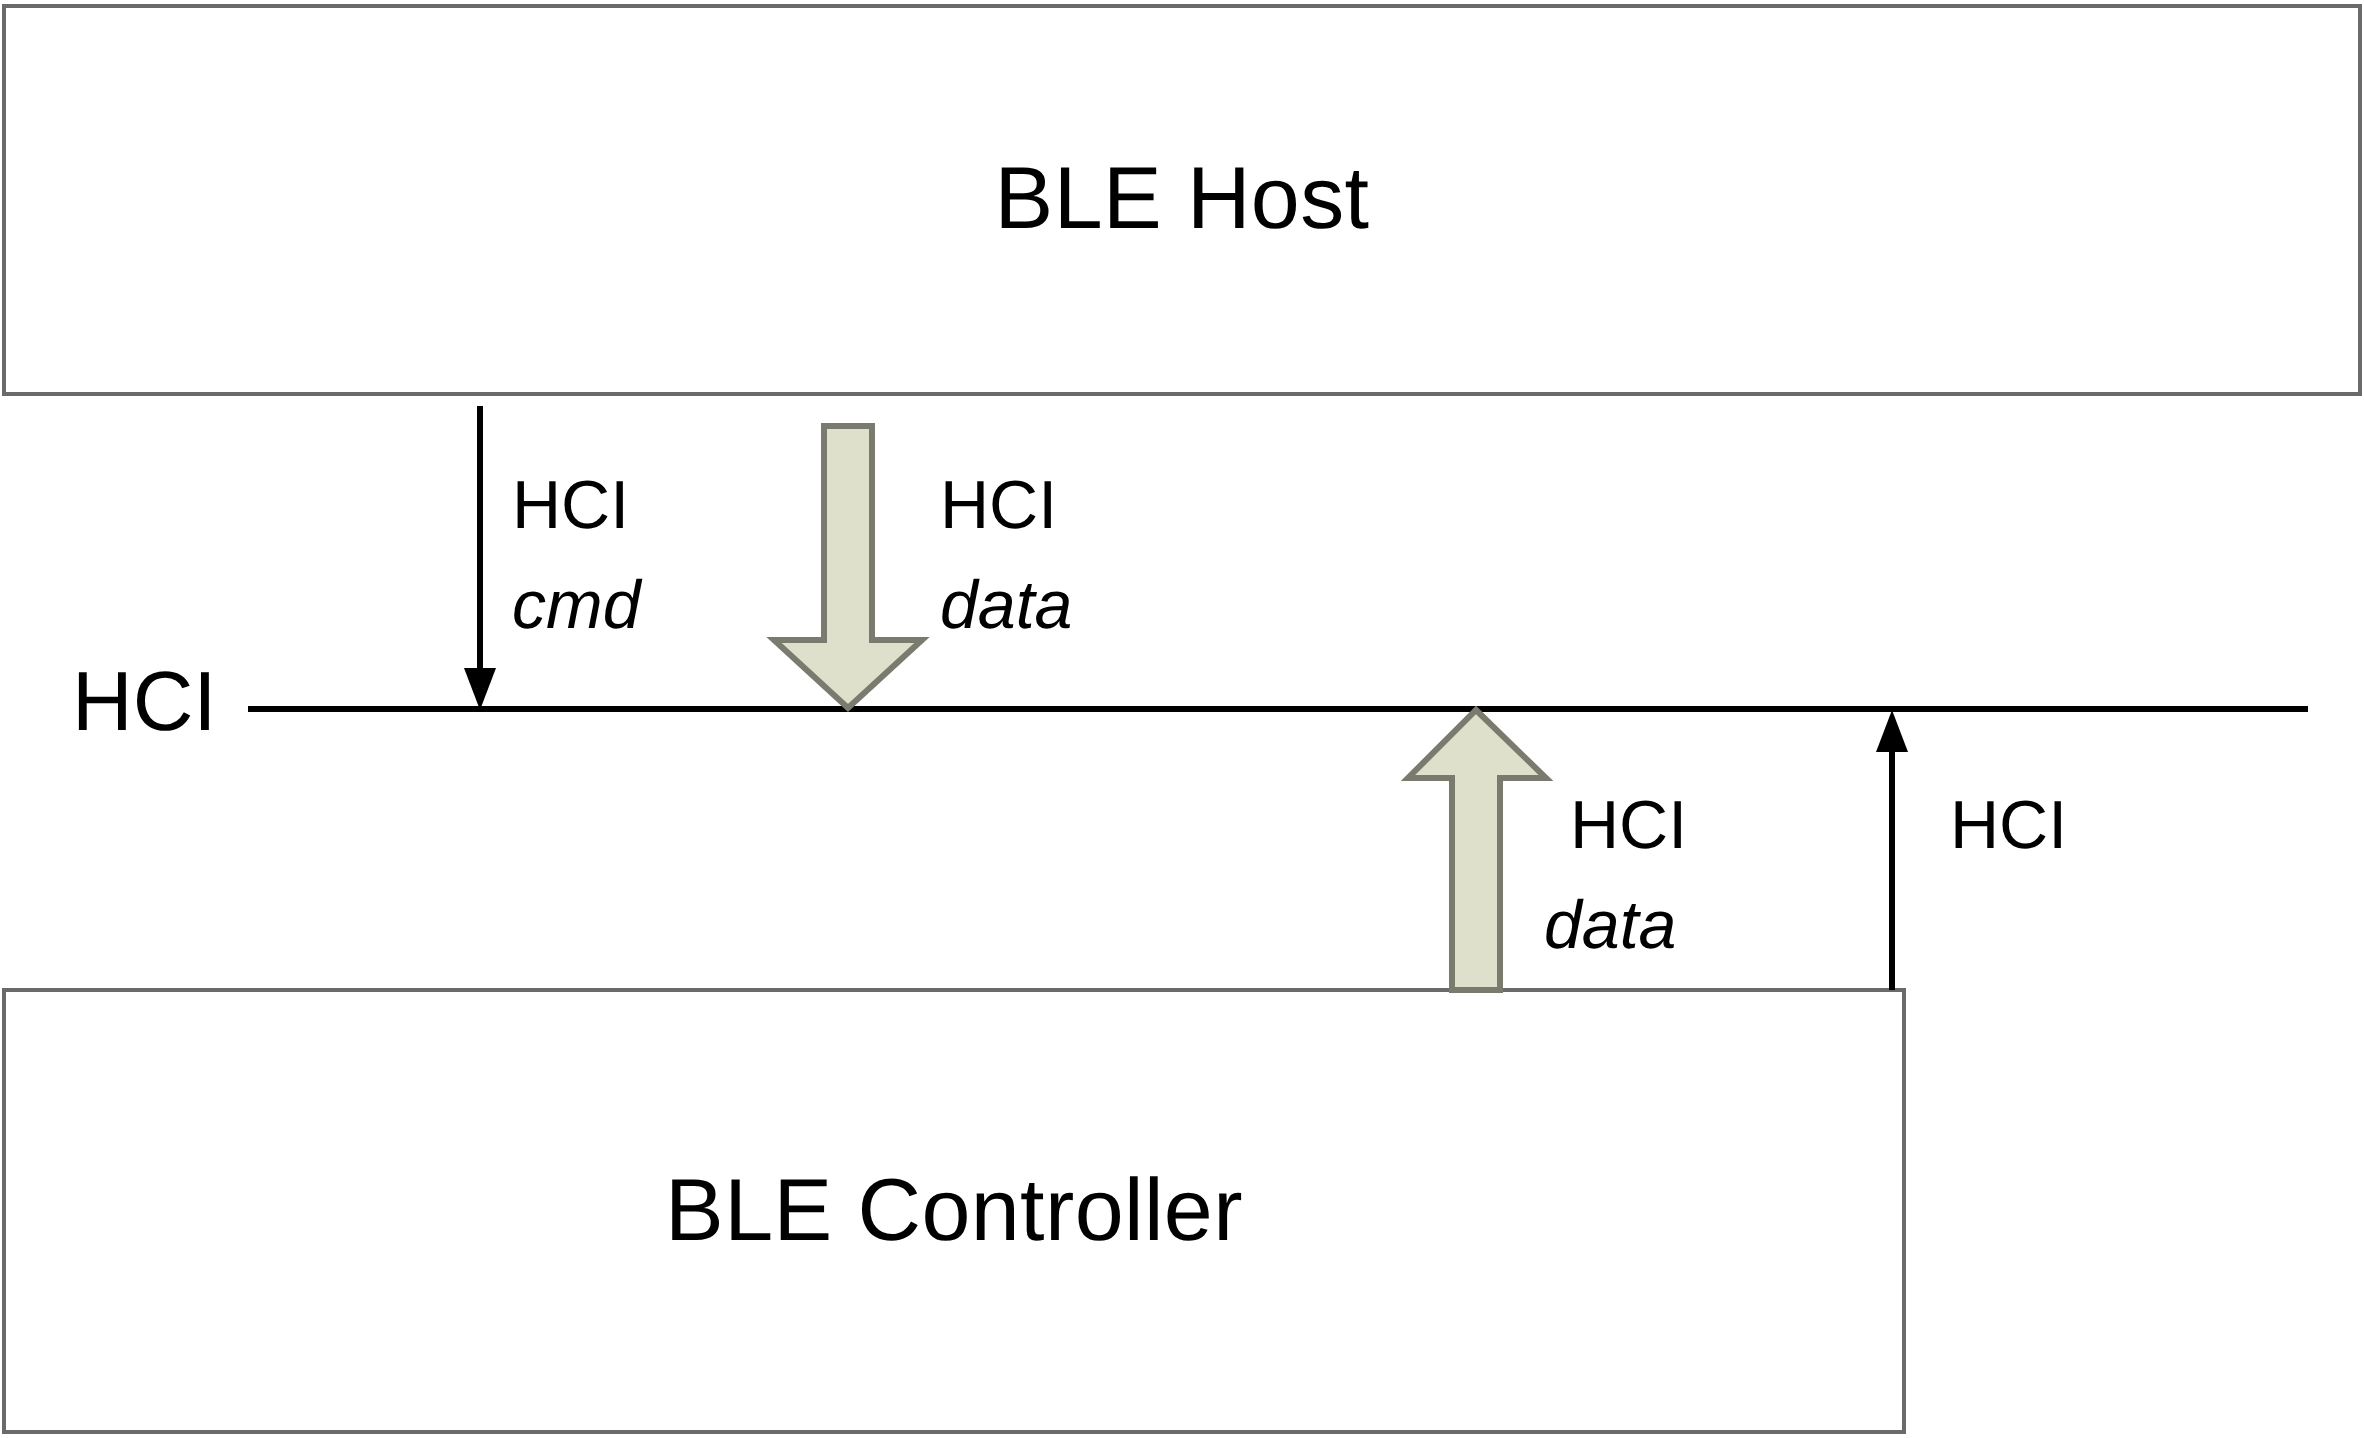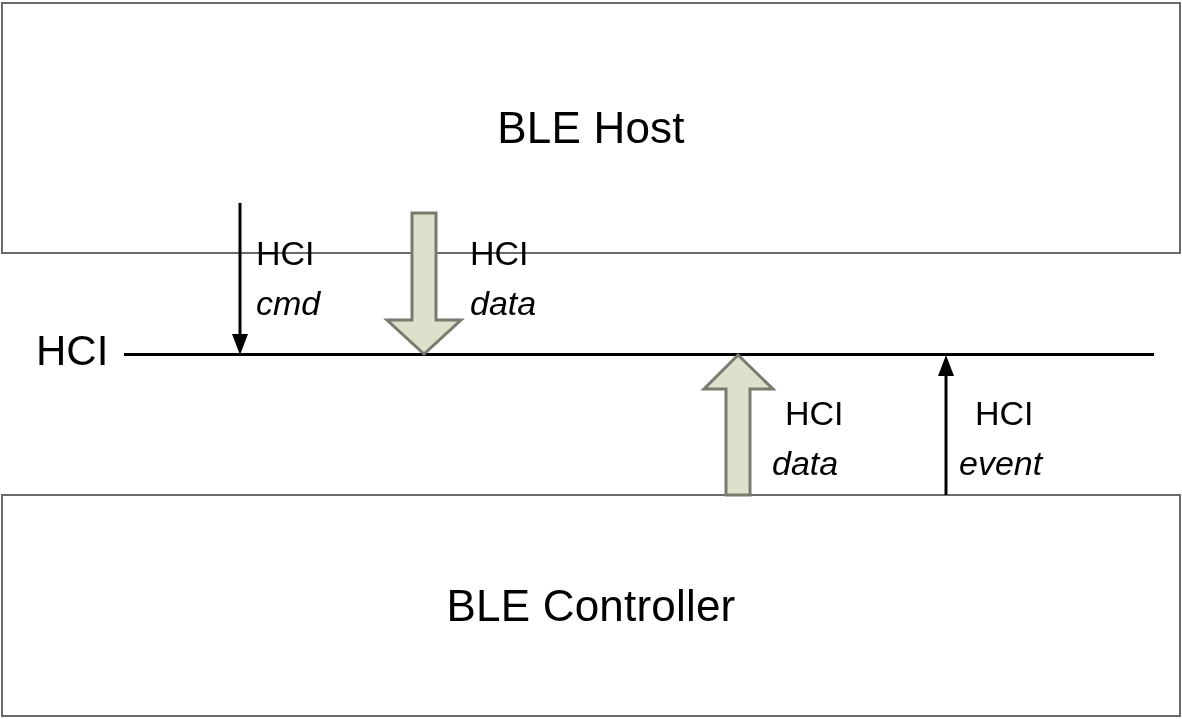--- a/index.html
+++ b/index.html
@@ -30,26 +30,26 @@
     font-size: 44px;
     color: #000000;
     line-height: 1;
     font-weight: 400;
     letter-spacing: 0.2px;
   }
   #host-box {
     left: 1px;
     top: 2px;
     width: 1180px;
-    height: 252px;
+    height: 196px;
   }
   #controller-box {
     left: 1px;
     top: 494px;
-    width: 1180px;
+    width: 952px;
     height: 223px;
   }
   #hci-line {
     position: absolute;
     left: 124px;
     top: 353px;
     width: 1030px;
     height: 3px;
     background: #000000;
   }
@@ -145,16 +145,15 @@
     <span class="l2">data</span>
   </div>
 
   <svg class="arrow-svg" style="left:931px; top:352px; width:30px; height:146px;" viewBox="0 0 30 146">
     <line x1="15" y1="143" x2="15" y2="12" stroke="#000000" stroke-width="3"></line>
     <polygon points="15,3 7,24 23,24" fill="#000000"></polygon>
   </svg>
 
   <div class="flow-label" id="label-hci-event">
     <span>HCI</span>
-    <span class="l2">event</span>
   </div>
 
 </div>
 
 </body></html>

